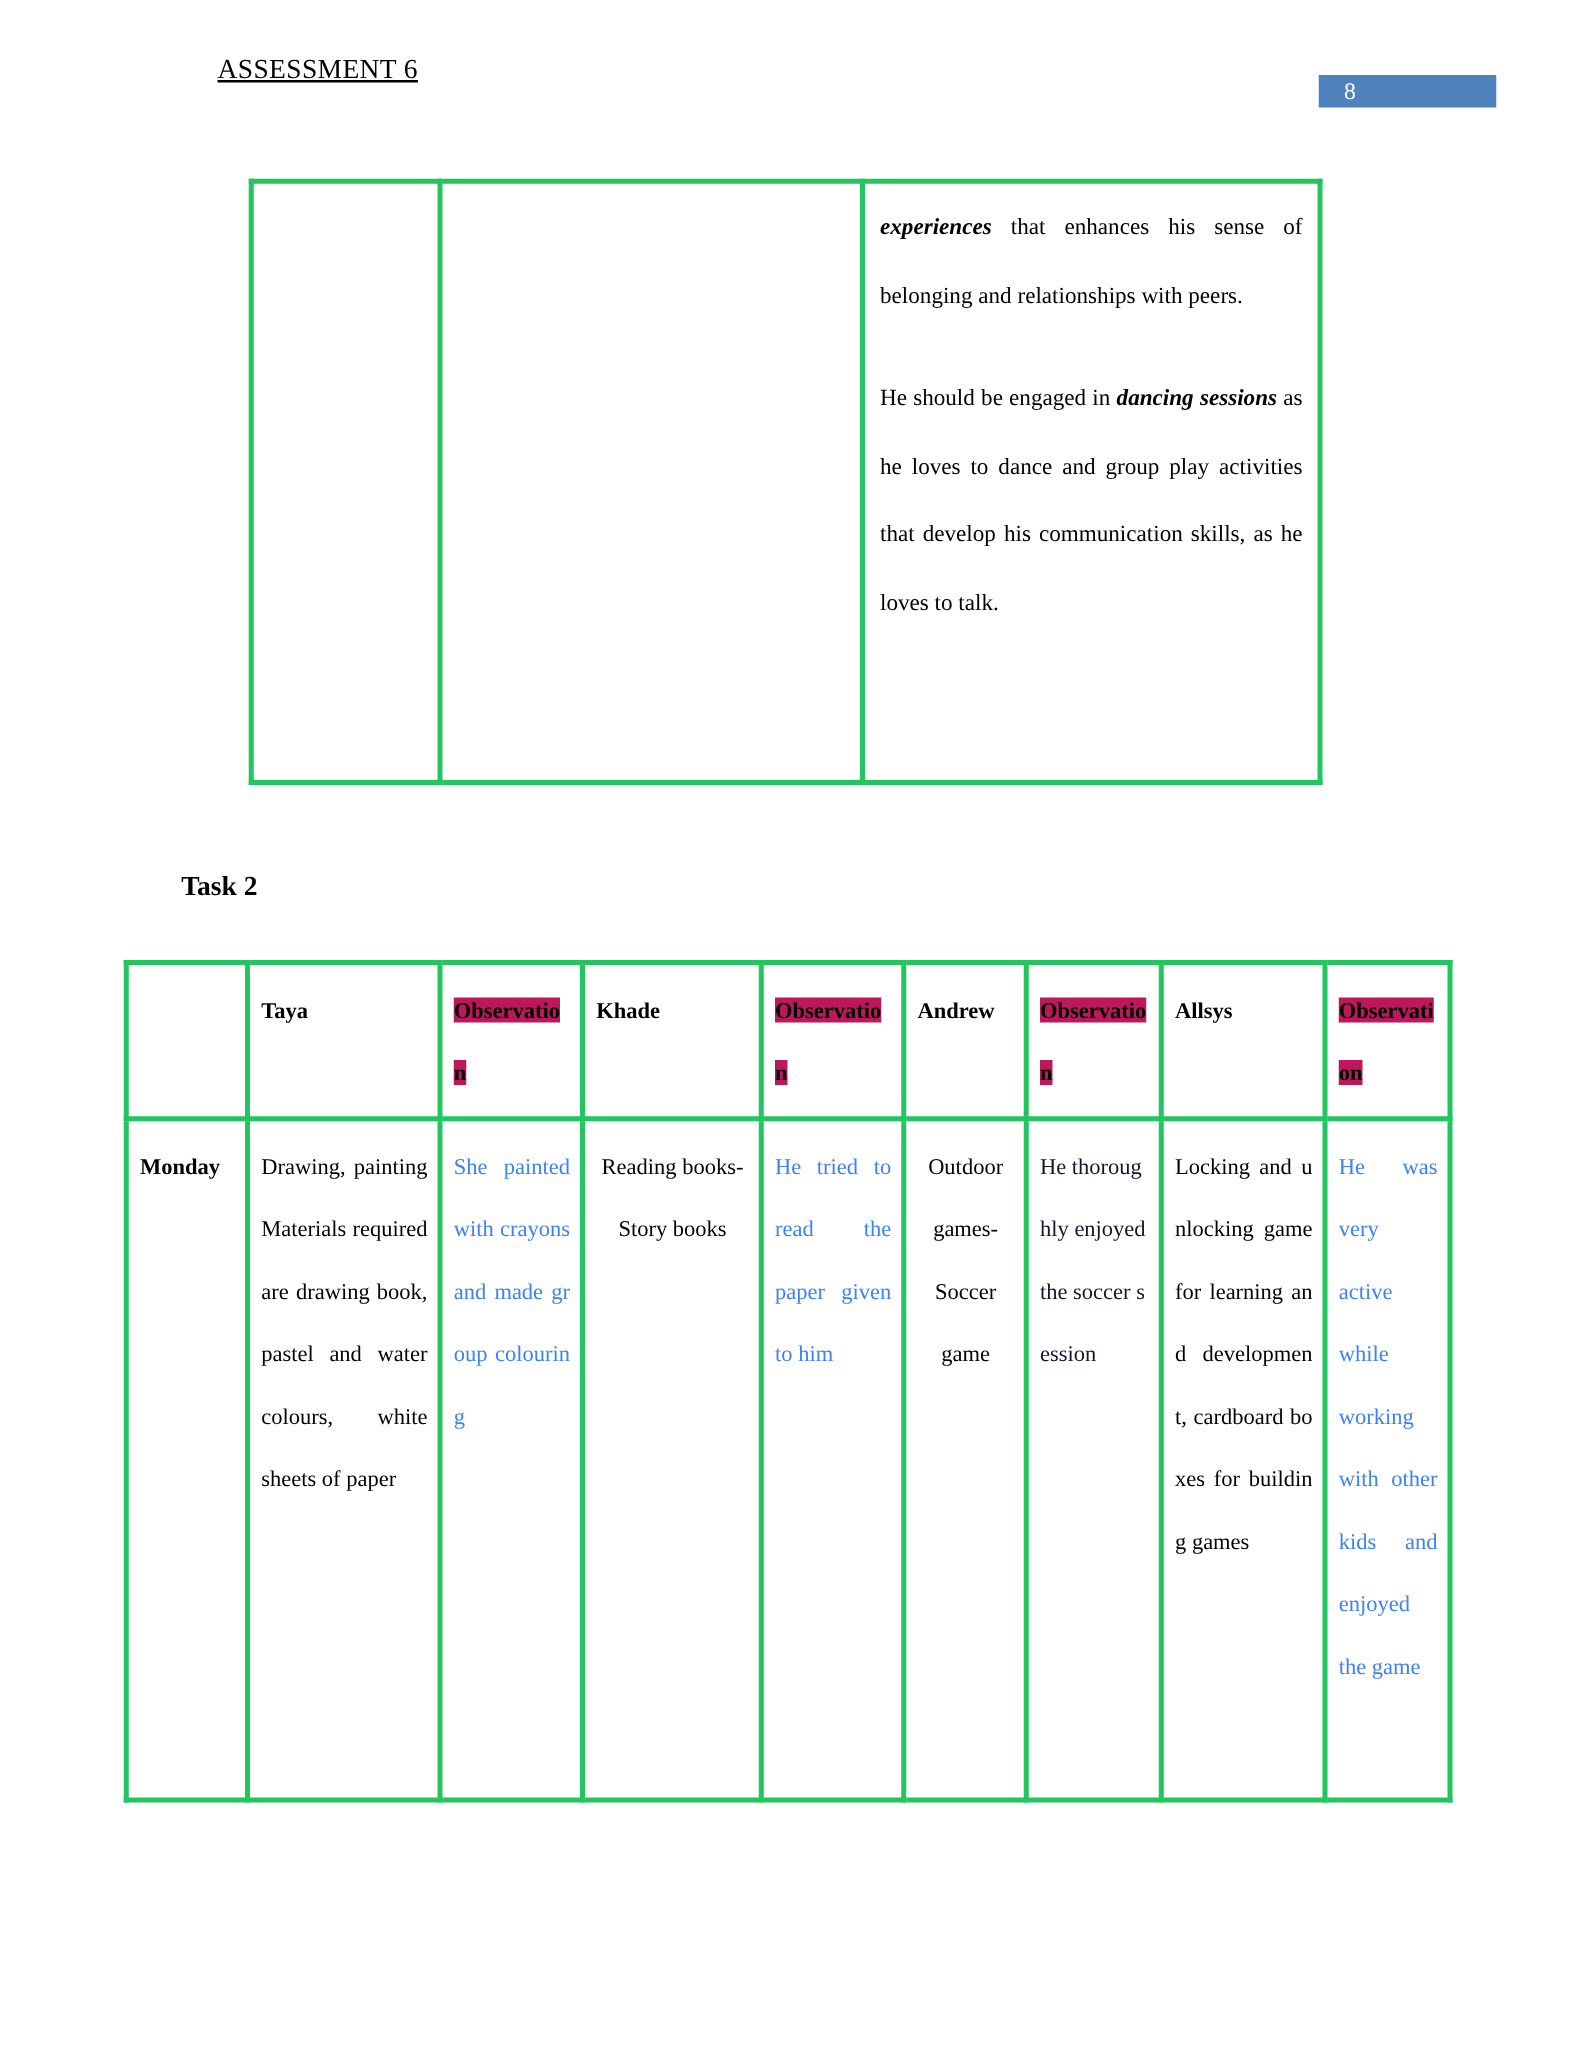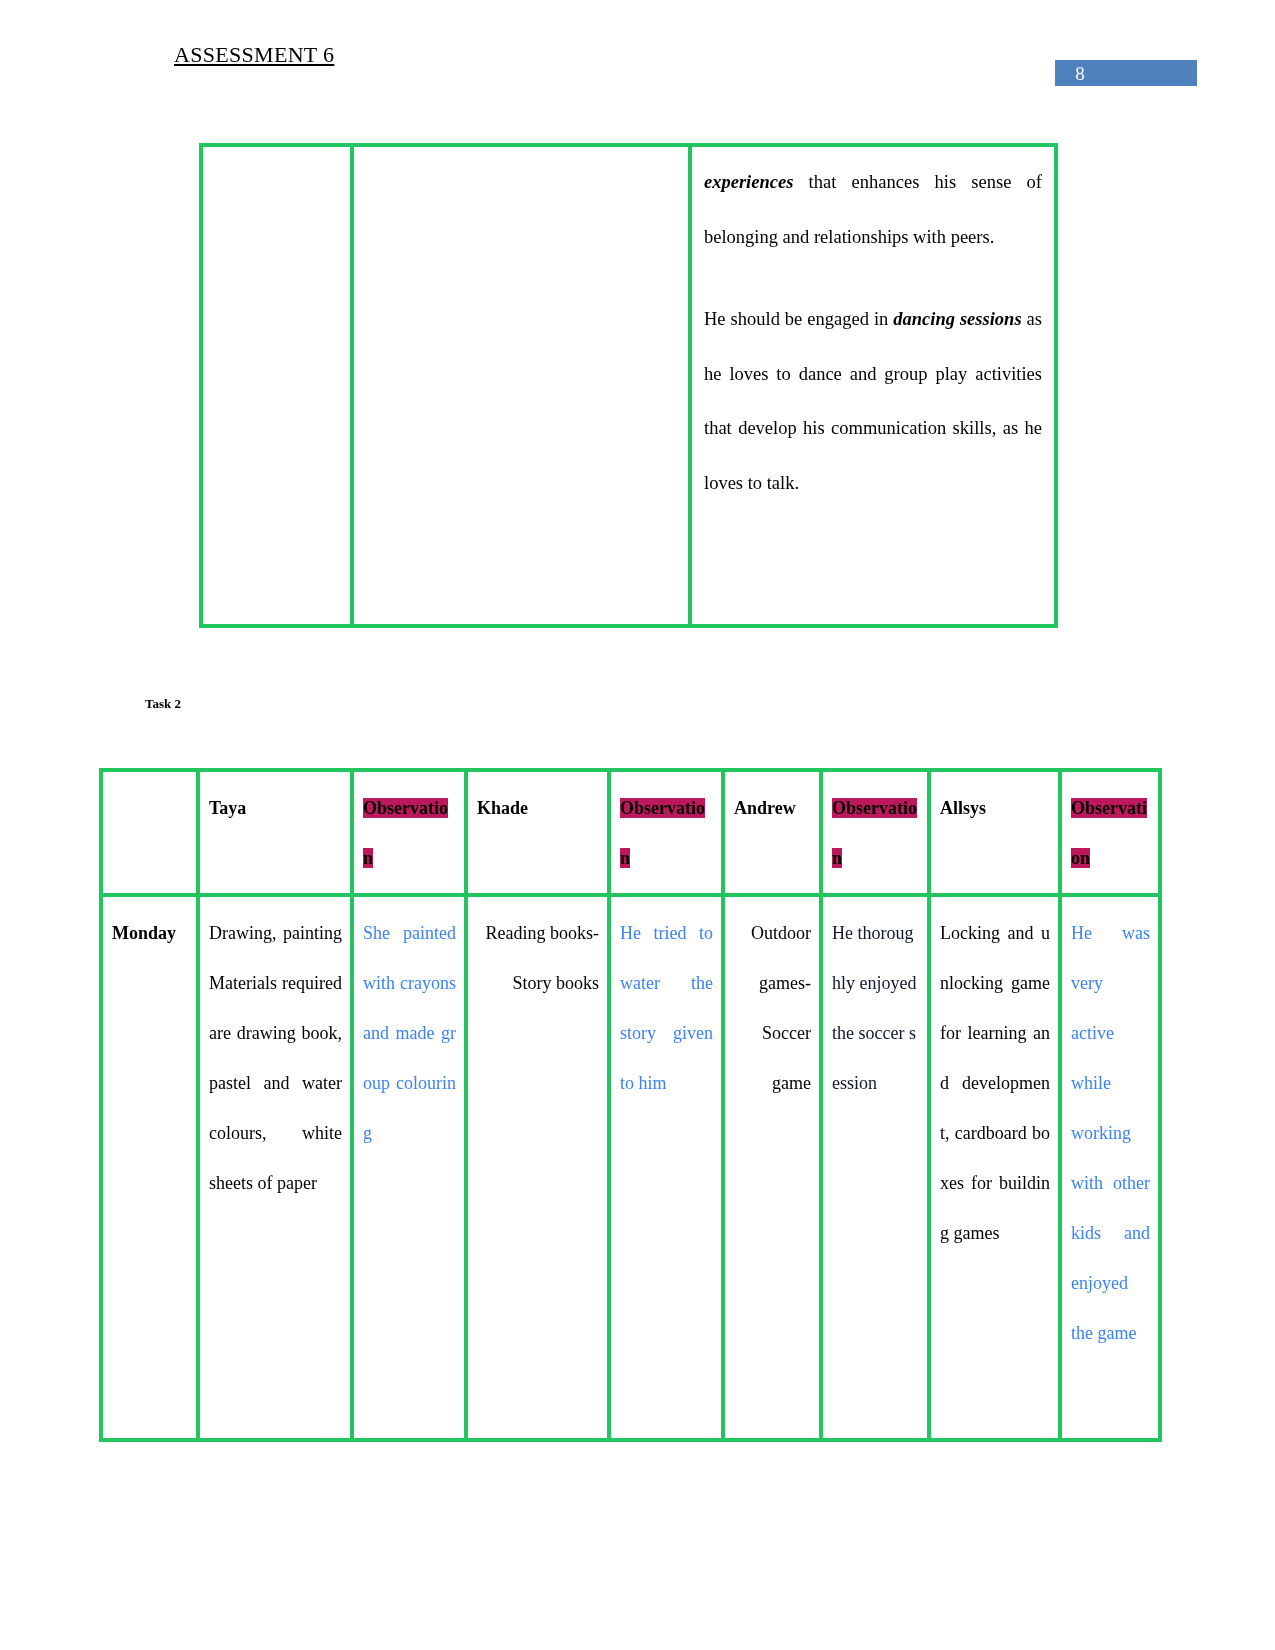--- a/index.html
+++ b/index.html
@@ -90,21 +90,21 @@
   .bolditalic {
     font-weight: bold;
     font-style: italic;
   }
 
   
   .task-heading {
     position: absolute;
     left: 145px;
     top: 696px;
-    font-size: 13px;
+    font-size: 22px;
     font-weight: bold;
   }
 
   
   .table-main {
     position: absolute;
     left: 99px;
     top: 768px;
     width: 1059px;
   }
@@ -128,21 +128,21 @@
     font-weight: bold;
   }
   .table-main tr.body-row td {
     height: 520px;
   }
   .cell-justify {
     text-align: justify;
     text-justify: inter-word;
   }
   .cell-left {
-    text-align: right;
+    text-align: center;
   }
   .obs-text {
     color: #3b82f6;
     text-align: justify;
     text-justify: inter-word;
   }
   .obs-text-left {
     color: #0f172a;
     text-align: left;
   }
@@ -229,20 +229,20 @@
       </td>
       <td>
         <span class="hl break-all">Observation</span>
       </td>
     </tr>
     <tr class="body-row">
       <td class="day-label">Monday</td>
       <td class="cell-justify">Drawing, painting Materials required are drawing book, pastel and water colours, white sheets of paper</td>
       <td class="obs-text break-all">She painted with crayons and made group colouring</td>
       <td class="cell-left">Reading books- Story books</td>
-      <td class="obs-text">He tried to water the story given to him</td>
+      <td class="obs-text">He tried to read the paper given to him</td>
       <td class="cell-left">Outdoor games- Soccer game</td>
       <td class="obs-text-left break-all">He thoroughly enjoyed the soccer session</td>
       <td class="cell-justify break-all">Locking and unlocking game for learning and development, cardboard boxes for building games</td>
       <td class="obs-text">He was very active while working with other kids and enjoyed the game</td>
     </tr>
   </tbody>
 </table>
 
 </body></html>

